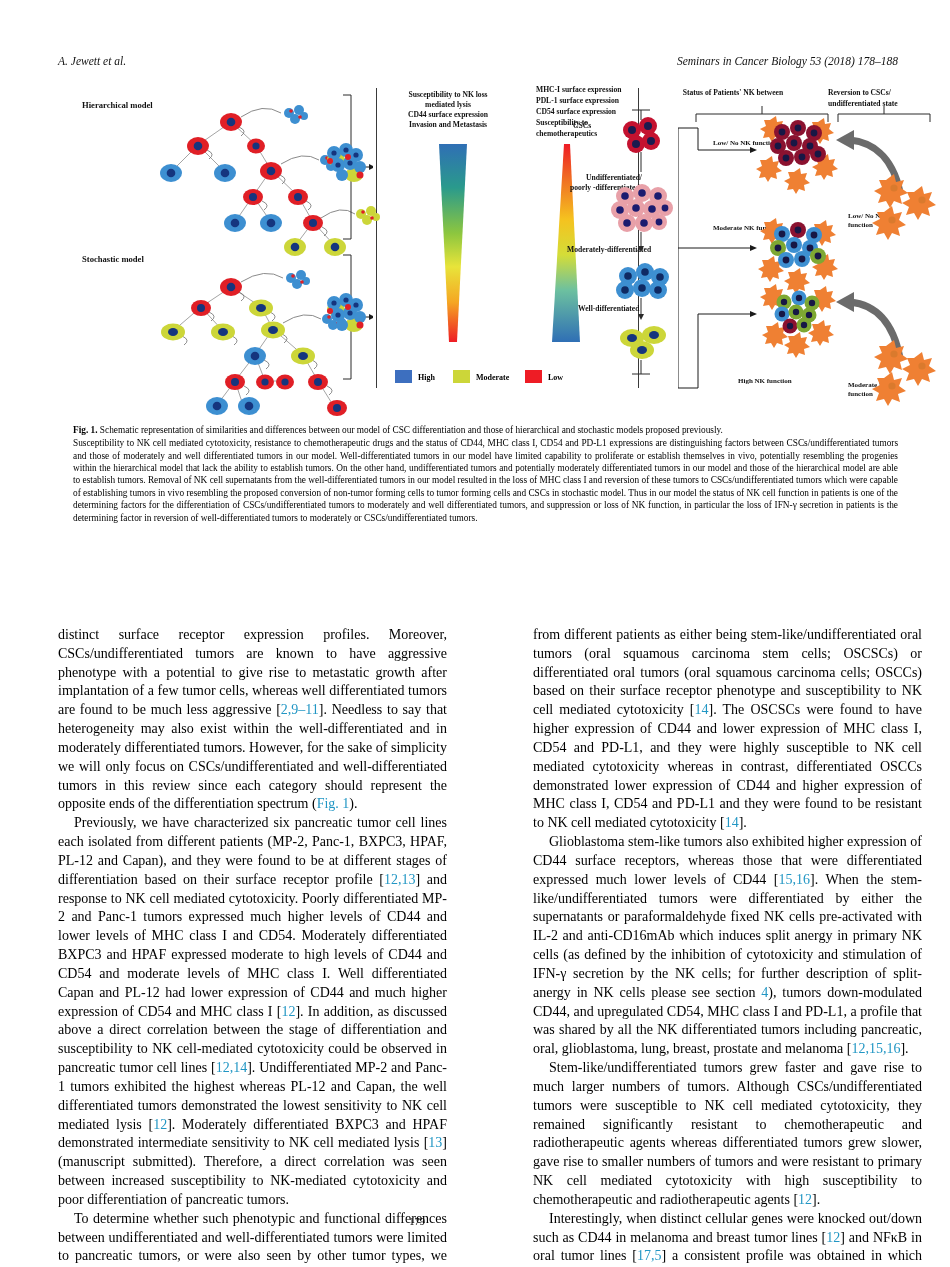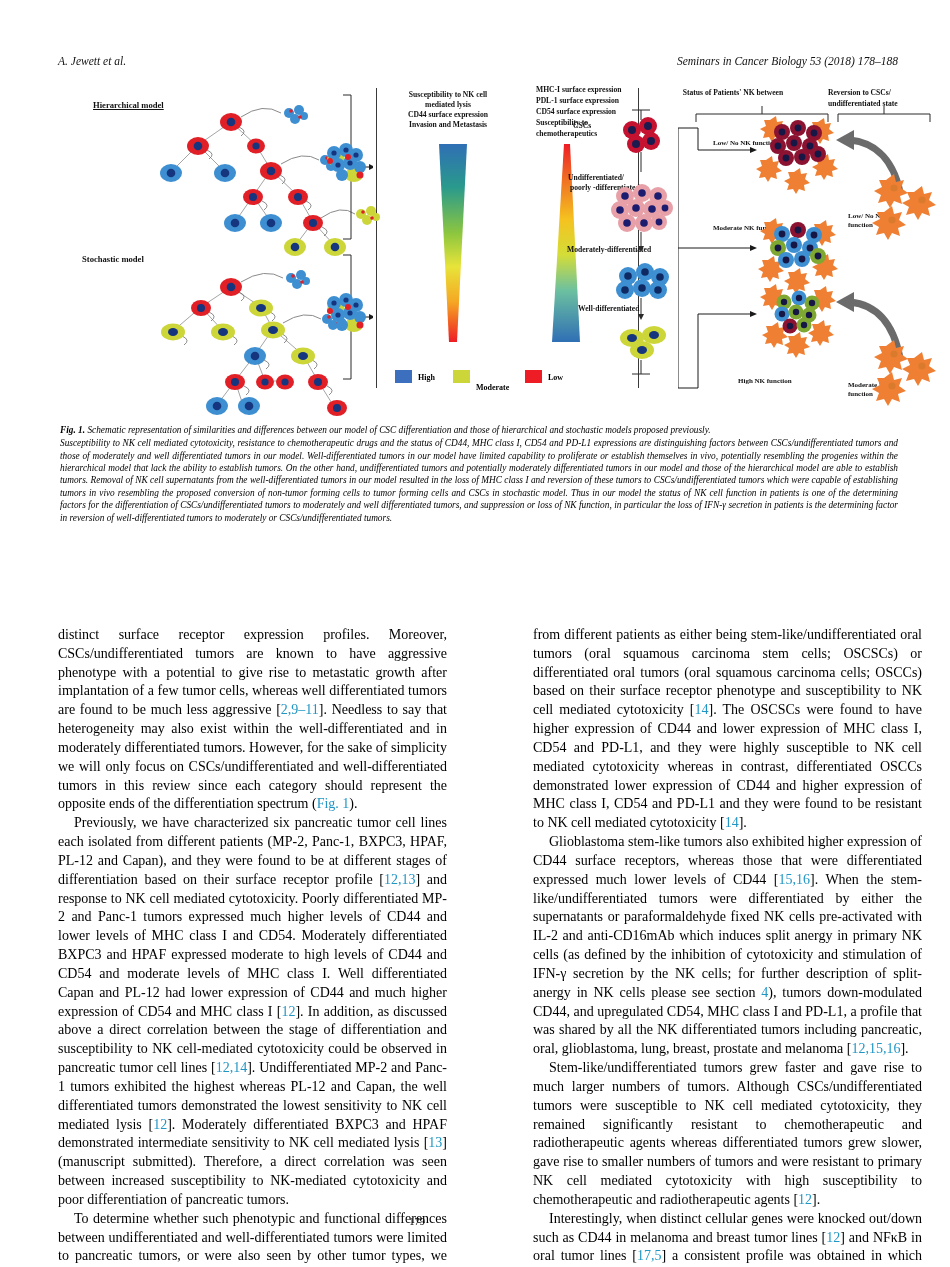--- a/index.html
+++ b/index.html
@@ -85,21 +85,21 @@
     position: absolute;
     left: 58px;
     top: 424px;
     width: 840px;
     font-size: 9.3px;
     line-height: 1.33;
     text-align: justify;
     font-family: "Liberation Serif", serif;
     color: #000;
   }
-  .caption p { margin: 0 0 0 2px; font-style: italic; }
+  .caption p { margin: 0 0 0 15px; }
   .caption .figlab { font-weight: bold; }
   .caption .p2 { margin-top: 1px; }
 
   
   .col {
     position: absolute;
     top: 626px;
     width: 389px;
     font-size: 14px;
     line-height: 1.345;
@@ -136,21 +136,21 @@
   <div class="runhead">
     <span class="left">A. Jewett et al.</span>
     <span class="right">Seminars in Cancer Biology 53 (2018) 178–188</span>
   </div>
 
   <div class="figure">
 
     <div class="fig-sep s1"></div>
     <div class="fig-sep s2"></div>
 
-    <div class="lbl t9" style="left:35px; top:18px;text-decoration:underline;">Hierarchical model</div>
+    <div class="lbl t9" style="left:24px; top:18px;">Hierarchical model</div>
     <div class="lbl t9" style="left:24px; top:172px;">Stochastic model</div>
 
     <svg width="300" height="160" style="position:absolute;left:55px;top:18px;">
       <g stroke="#9a9a9a" stroke-width="0.9" fill="none">
         <path d="M118,22 L85,45"></path>
           <path d="M118,22 L143,45"></path>
         <path d="M85,45 L58,72"></path>
           <path d="M85,45 L112,72"></path>
         <path d="M143,45 L158,70"></path>
           <path d="M158,70 L140,96"></path>
@@ -351,21 +351,21 @@
         <circle cx="40" cy="220" r="3" fill="#e01f26"></circle>
           <circle cx="52" cy="238" r="3.5" fill="#e01f26"></circle>
         <circle cx="26" cy="216" r="2.6" fill="#15357e"></circle>
           <circle cx="38" cy="213" r="2.6" fill="#15357e"></circle>
         <circle cx="48" cy="218" r="2.6" fill="#15357e"></circle>
           <circle cx="30" cy="228" r="2.6" fill="#15357e"></circle>
         <circle cx="42" cy="226" r="2.6" fill="#15357e"></circle>
       </g>
     </svg>
 
-    <div class="lbl t8 center" style="left:330px; top:8px; width:120px;">Susceptibility to NK cell</div>
+    <div class="lbl t8 center" style="left:330px; top:8px; width:120px;">Susceptibility to NK loss</div>
     <div class="lbl t8 center" style="left:330px; top:18px; width:120px;">mediated lysis</div>
     <div class="lbl t8 center" style="left:330px; top:28px; width:120px;">CD44 surface expression</div>
     <div class="lbl t8 center" style="left:330px; top:38px; width:120px;">Invasion and Metastasis</div>
 
     <svg width="34" height="200" style="position:absolute;left:378px;top:62px;">
       <defs>
         <linearGradient id="g1" x1="0" y1="0" x2="0" y2="1">
           <stop offset="0%" stop-color="#2f6fb5"></stop>
           <stop offset="22%" stop-color="#2a9a8c"></stop>
           <stop offset="45%" stop-color="#8cc63f"></stop>
@@ -394,27 +394,27 @@
           <stop offset="100%" stop-color="#2f6fb5"></stop>
         </linearGradient>
       </defs>
       <polygon points="14,0 20,0 30,198 2,198" fill="url(#g2)"></polygon>
     </svg>
 
     <div>
       <div class="legend-sw" style="left:337px; top:288px; background:#3d6fbf;"></div>
       <div class="legend-tx" style="left:360px; top:291px;">High</div>
       <div class="legend-sw" style="left:395px; top:288px; background:#ccd639;"></div>
-      <div class="legend-tx" style="left:418px; top:291px;margin-top:10px;">Moderate</div>
+      <div class="legend-tx" style="left:418px; top:291px;">Moderate</div>
       <div class="legend-sw" style="left:467px; top:288px; background:#ee1c25;"></div>
       <div class="legend-tx" style="left:490px; top:291px;">Low</div>
     </div>
 
     <div class="lbl t8" style="left:515px; top:39px;">CSCs</div>
-    <div class="lbl t8" style="left:510px; top:91px;font-family:Liberation Serif, serif;">Undifferentiated/</div>
+    <div class="lbl t8" style="left:528px; top:91px;font-family:Liberation Serif, serif;">Undifferentiated/</div>
     <div class="lbl t8" style="left:512px; top:101px;">poorly -differentiated</div>
     <div class="lbl t8" style="left:509px; top:163px;">Moderately-differentiated</div>
     <div class="lbl t8" style="left:520px; top:222px;">Well-differentiated</div>
 
     <svg width="120" height="290" style="position:absolute;left:512px;top:16px;">
 
       <g>
         <circle cx="62" cy="32" r="9" fill="#c41230"></circle>
           <circle cx="78" cy="28" r="9" fill="#c41230"></circle>
         <circle cx="66" cy="46" r="9" fill="#c41230"></circle>

